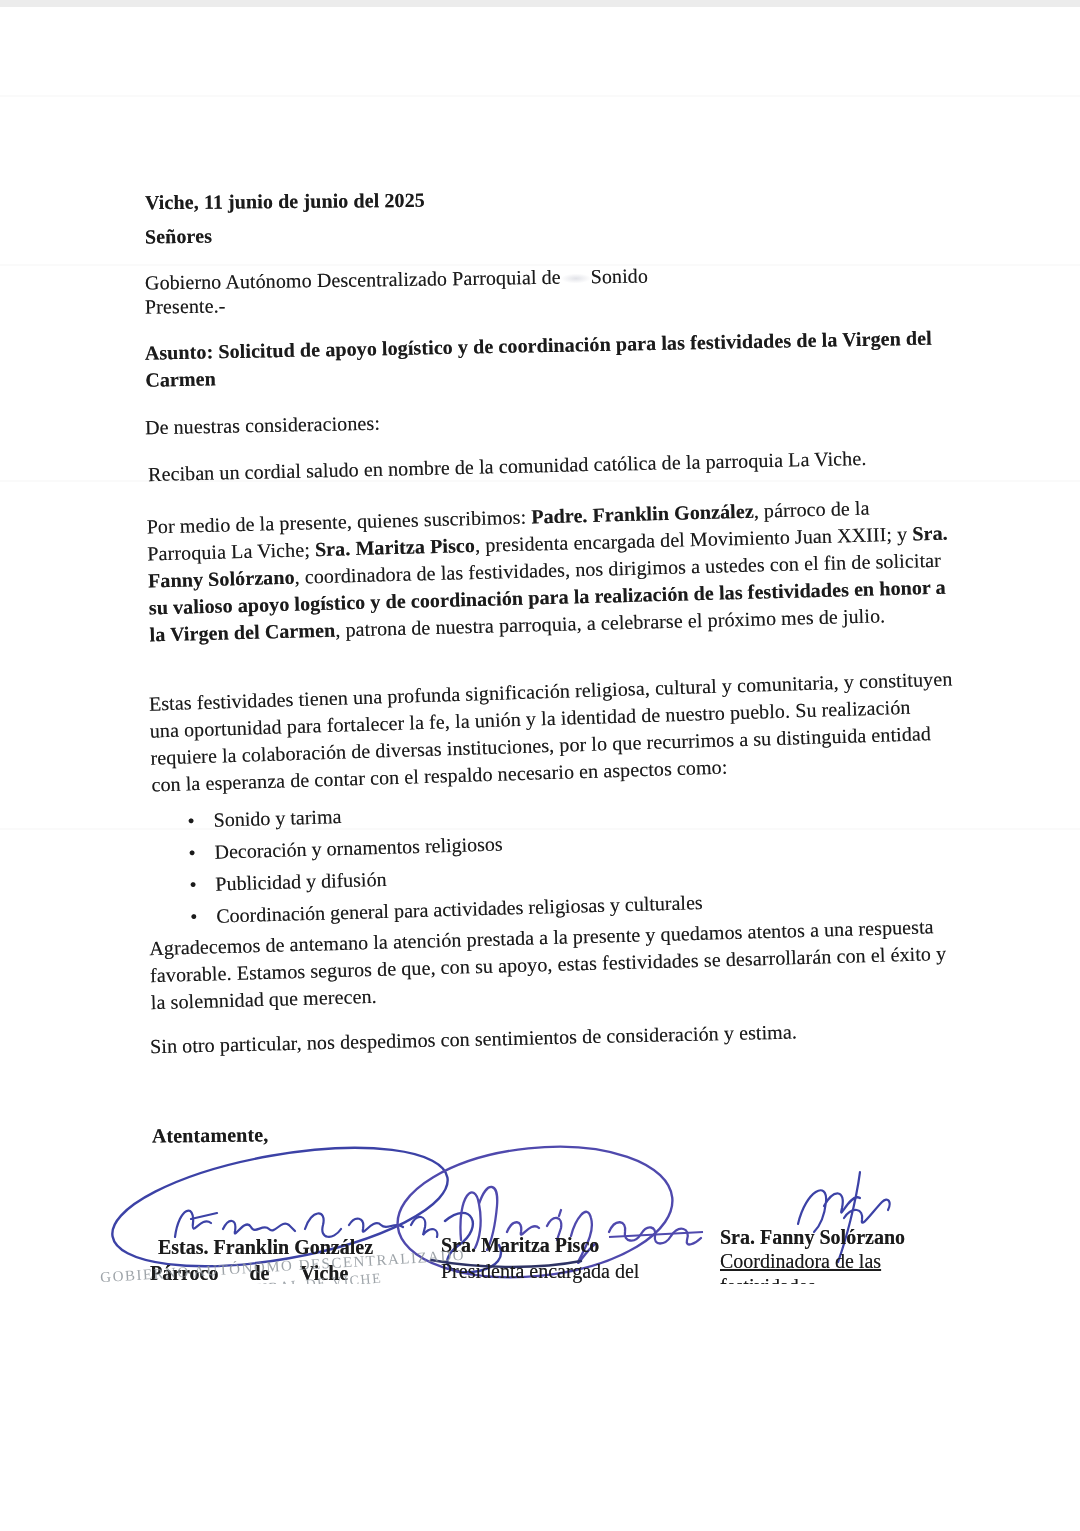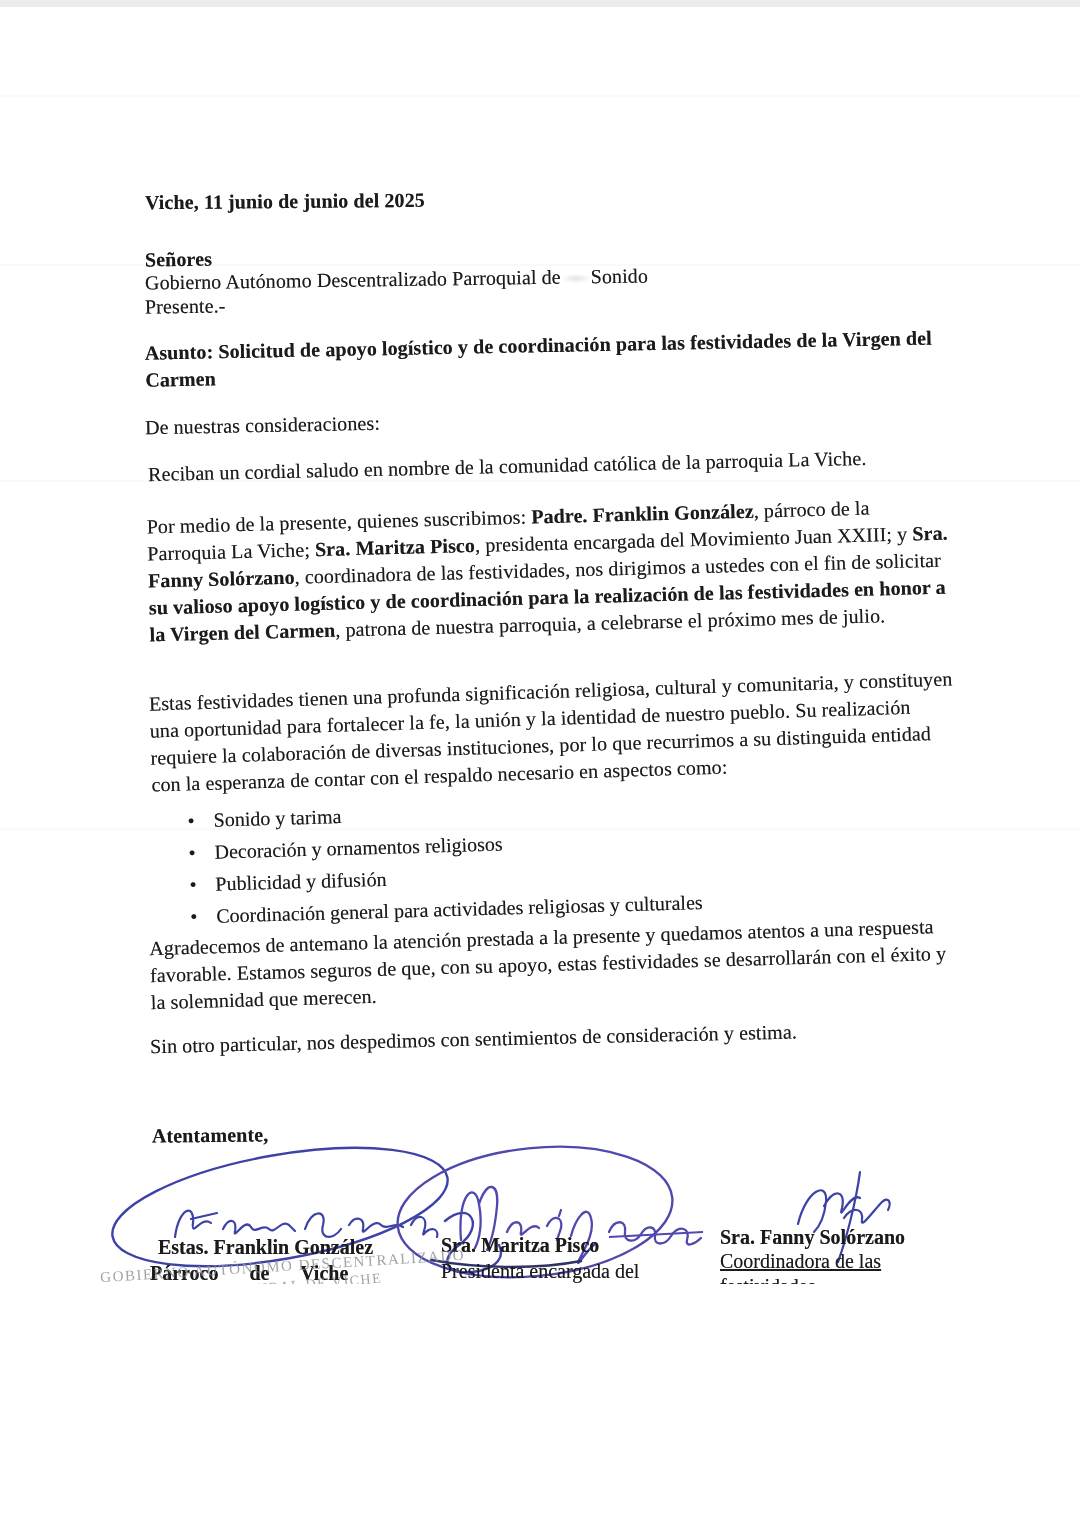--- a/index.html
+++ b/index.html
@@ -44,21 +44,21 @@
 <div class="page">
 
   <div class="topbar"></div>
   <div class="scanline" style="top:95px;"></div>
   <div class="scanline" style="top:264px;"></div>
   <div class="scanline" style="top:480px;"></div>
   <div class="scanline" style="top:828px;"></div>
 
   <div class="blk b" style="left:145px;top:188px;transform:rotate(-0.5deg);">Viche, 11 junio de junio del 2025</div>
 
-  <div class="blk b" style="left:145px;top:246px;transform:rotate(-0.8deg);">Señores</div>
+  <div class="blk b" style="left:145px;top:223px;transform:rotate(-0.8deg);">Señores</div>
   <div class="blk" style="left:145px;top:266px;transform:rotate(-0.8deg);">
     <span>Gobierno Autónomo Descentralizado Parroquial de</span><span class="gap-smudge"></span><span>Sonido</span>
   </div>
   <div class="blk" style="left:145px;top:293px;transform:rotate(-0.8deg);">Presente.-</div>
 
   <div class="blk b w" style="left:145px;top:332px;transform:rotate(-1.1deg);">Asunto: Solicitud de apoyo logístico y de coordinación para las festividades de la Virgen del Carmen</div>
 
   <div class="blk" style="left:145px;top:412px;transform:rotate(-1.1deg);">De nuestras consideraciones:</div>
 
   <div class="blk w" style="left:148px;top:452px;transform:rotate(-1.3deg);">Reciban un cordial saludo en nombre de la comunidad católica de la parroquia La Viche.</div>

